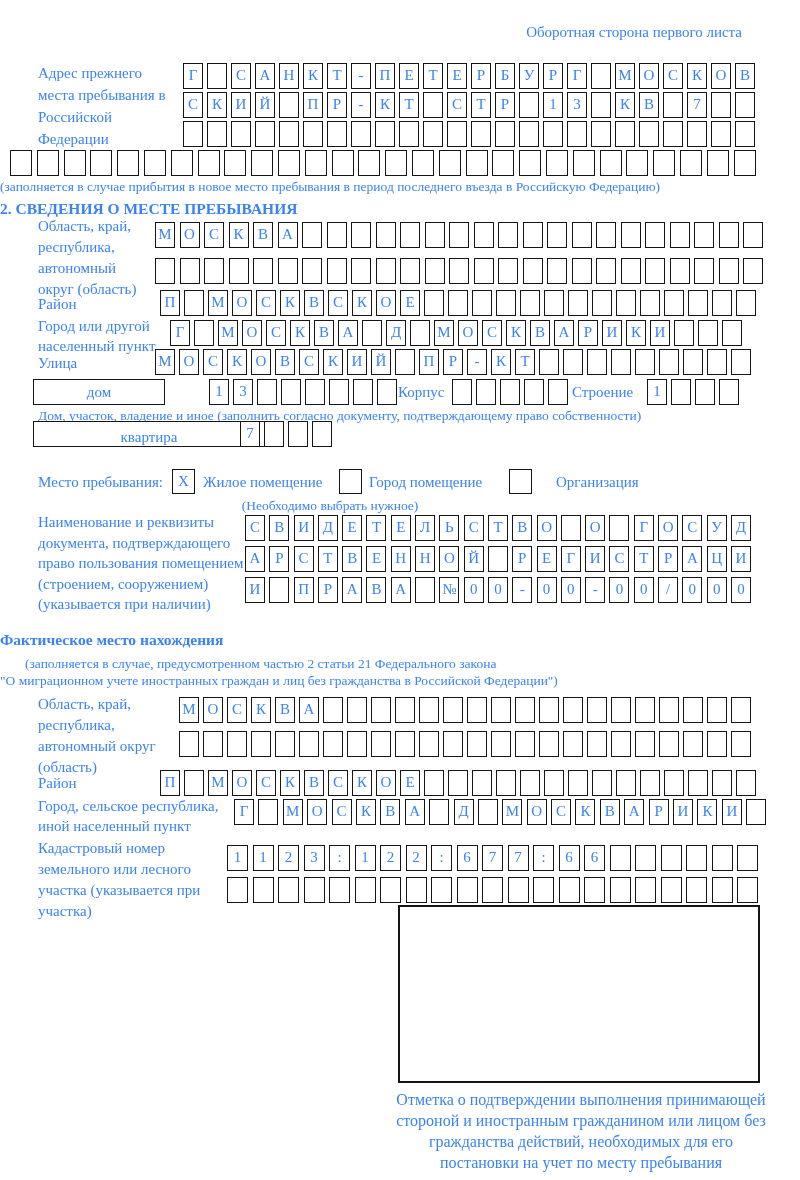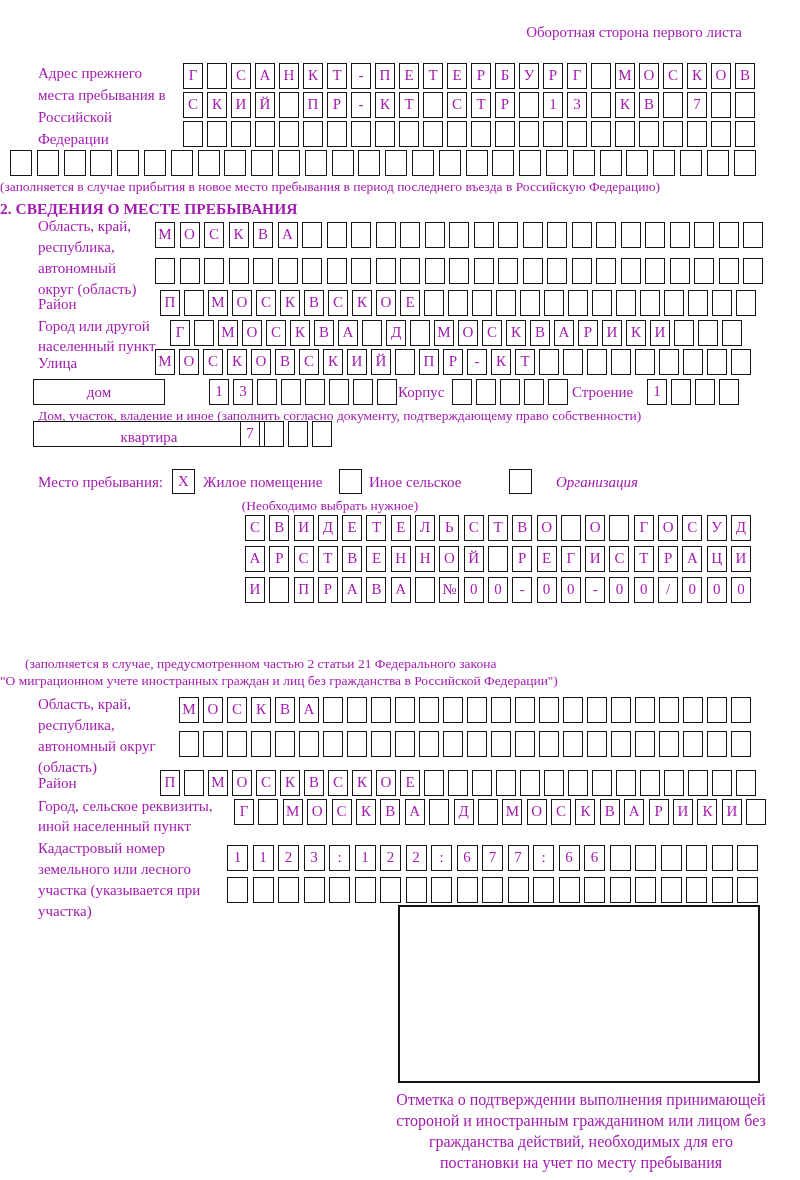--- a/index.html
+++ b/index.html
@@ -1,17 +1,17 @@
 <!DOCTYPE html>
 <html><head>
 <meta charset="utf-8">
 <style>
   html,body{margin:0;padding:0;background:#ffffff;}
   #form{position:relative;width:800px;height:1180px;background:#fff;
-        font-family:"Liberation Serif", serif;color:#a21caf;overflow:hidden;}
+        font-family:"Liberation Serif", serif;color:#3b82f6;overflow:hidden;}
   .lbl{position:absolute;font-size:15px;line-height:21px;}
   .cap{position:absolute;font-size:13.5px;line-height:17px;}
   .center{left:0;right:0;}
   .bold{font-weight:bold;}
   .boxrow{position:absolute;display:flex;gap:4px;}
   .box{box-sizing:border-box;flex:none;width:var(--bw,20px);height:26px;
        border:1.8px solid #151515;font-size:15px;line-height:22px;text-align:center;
        background:#fff;}
   .widebox{position:absolute;box-sizing:border-box;border:1.8px solid #151515;height:26px;
        display:flex;align-items:center;justify-content:center;font-size:15px;background:#fff;}
@@ -318,25 +318,26 @@
       <span class="box">7</span>
       <span class="box"></span>
       <span class="box"></span>
       <span class="box"></span>
     </div>
 
   <div class="lbl" style="left:38px;top:472px;">Место пребывания:</div>
   <div class="cb" style="left:172px;top:469px;">X</div>
   <div class="lbl" style="left:203px;top:472px;">Жилое помещение</div>
   <div class="cb" style="left:339px;top:469px;"></div>
-  <div class="lbl" style="left:369px;top:472px;">Иное сельское</div>
+  <div class="lbl" style="left:369px;top:472px;">Город помещение</div>
   <div class="cb" style="left:509px;top:469px;"></div>
-  <div class="lbl" style="left:556px;top:472px;font-style:italic;">Организация</div>
+  <div class="lbl" style="left:556px;top:472px;">Организация</div>
   <div class="cap" style="left:140px;top:497px;width:380px;text-align:center;">(Необходимо выбрать нужное)</div>
 
+  <div class="lbl" style="left:38px;top:512px;width:208px;line-height:20.5px;">Наименование и реквизиты документа, подтверждающего право пользования помещением (строением, сооружением) (указывается при наличии)</div>
   <div class="boxrow" style="left:245px;top:515px;gap:4.3px;">
       <span class="box">С</span>
       <span class="box">В</span>
       <span class="box">И</span>
       <span class="box">Д</span>
       <span class="box">Е</span>
       <span class="box">Т</span>
       <span class="box">Е</span>
       <span class="box">Л</span>
       <span class="box">Ь</span>
@@ -393,20 +394,21 @@
       <span class="box">0</span>
       <span class="box">-</span>
       <span class="box">0</span>
       <span class="box">0</span>
       <span class="box">/</span>
       <span class="box">0</span>
       <span class="box">0</span>
       <span class="box">0</span>
     </div>
 
+  <div class="lbl bold center" style="top:629px;font-size:15.5px;">Фактическое место нахождения</div>
   <div class="cap center" style="top:655px;padding-left:25px;">(заполняется в случае, предусмотренном частью 2 статьи 21 Федерального закона</div>
   <div class="cap center" style="top:672px;">"О миграционном учете иностранных граждан и лиц без гражданства в Российской Федерации")</div>
 
   <div class="lbl" style="left:38px;top:694px;width:158px;">Область, край, республика, автономный округ (область)</div>
   <div class="boxrow" style="left:179px;top:697px;">
       <span class="box">М</span>
       <span class="box">О</span>
       <span class="box">С</span>
       <span class="box">К</span>
       <span class="box">В</span>
@@ -479,21 +481,21 @@
       <span class="box"></span>
       <span class="box"></span>
       <span class="box"></span>
       <span class="box"></span>
       <span class="box"></span>
       <span class="box"></span>
       <span class="box"></span>
       <span class="box"></span>
     </div>
 
-  <div class="lbl" style="left:38px;top:796px;width:196px;line-height:20px;">Город, сельское реквизиты, иной населенный пункт</div>
+  <div class="lbl" style="left:38px;top:796px;width:196px;line-height:20px;">Город, сельское республика, иной населенный пункт</div>
   <div class="boxrow" style="left:234px;top:799px;gap:4.4px;">
       <span class="box">Г</span>
       <span class="box"></span>
       <span class="box">М</span>
       <span class="box">О</span>
       <span class="box">С</span>
       <span class="box">К</span>
       <span class="box">В</span>
       <span class="box">А</span>
       <span class="box"></span>

